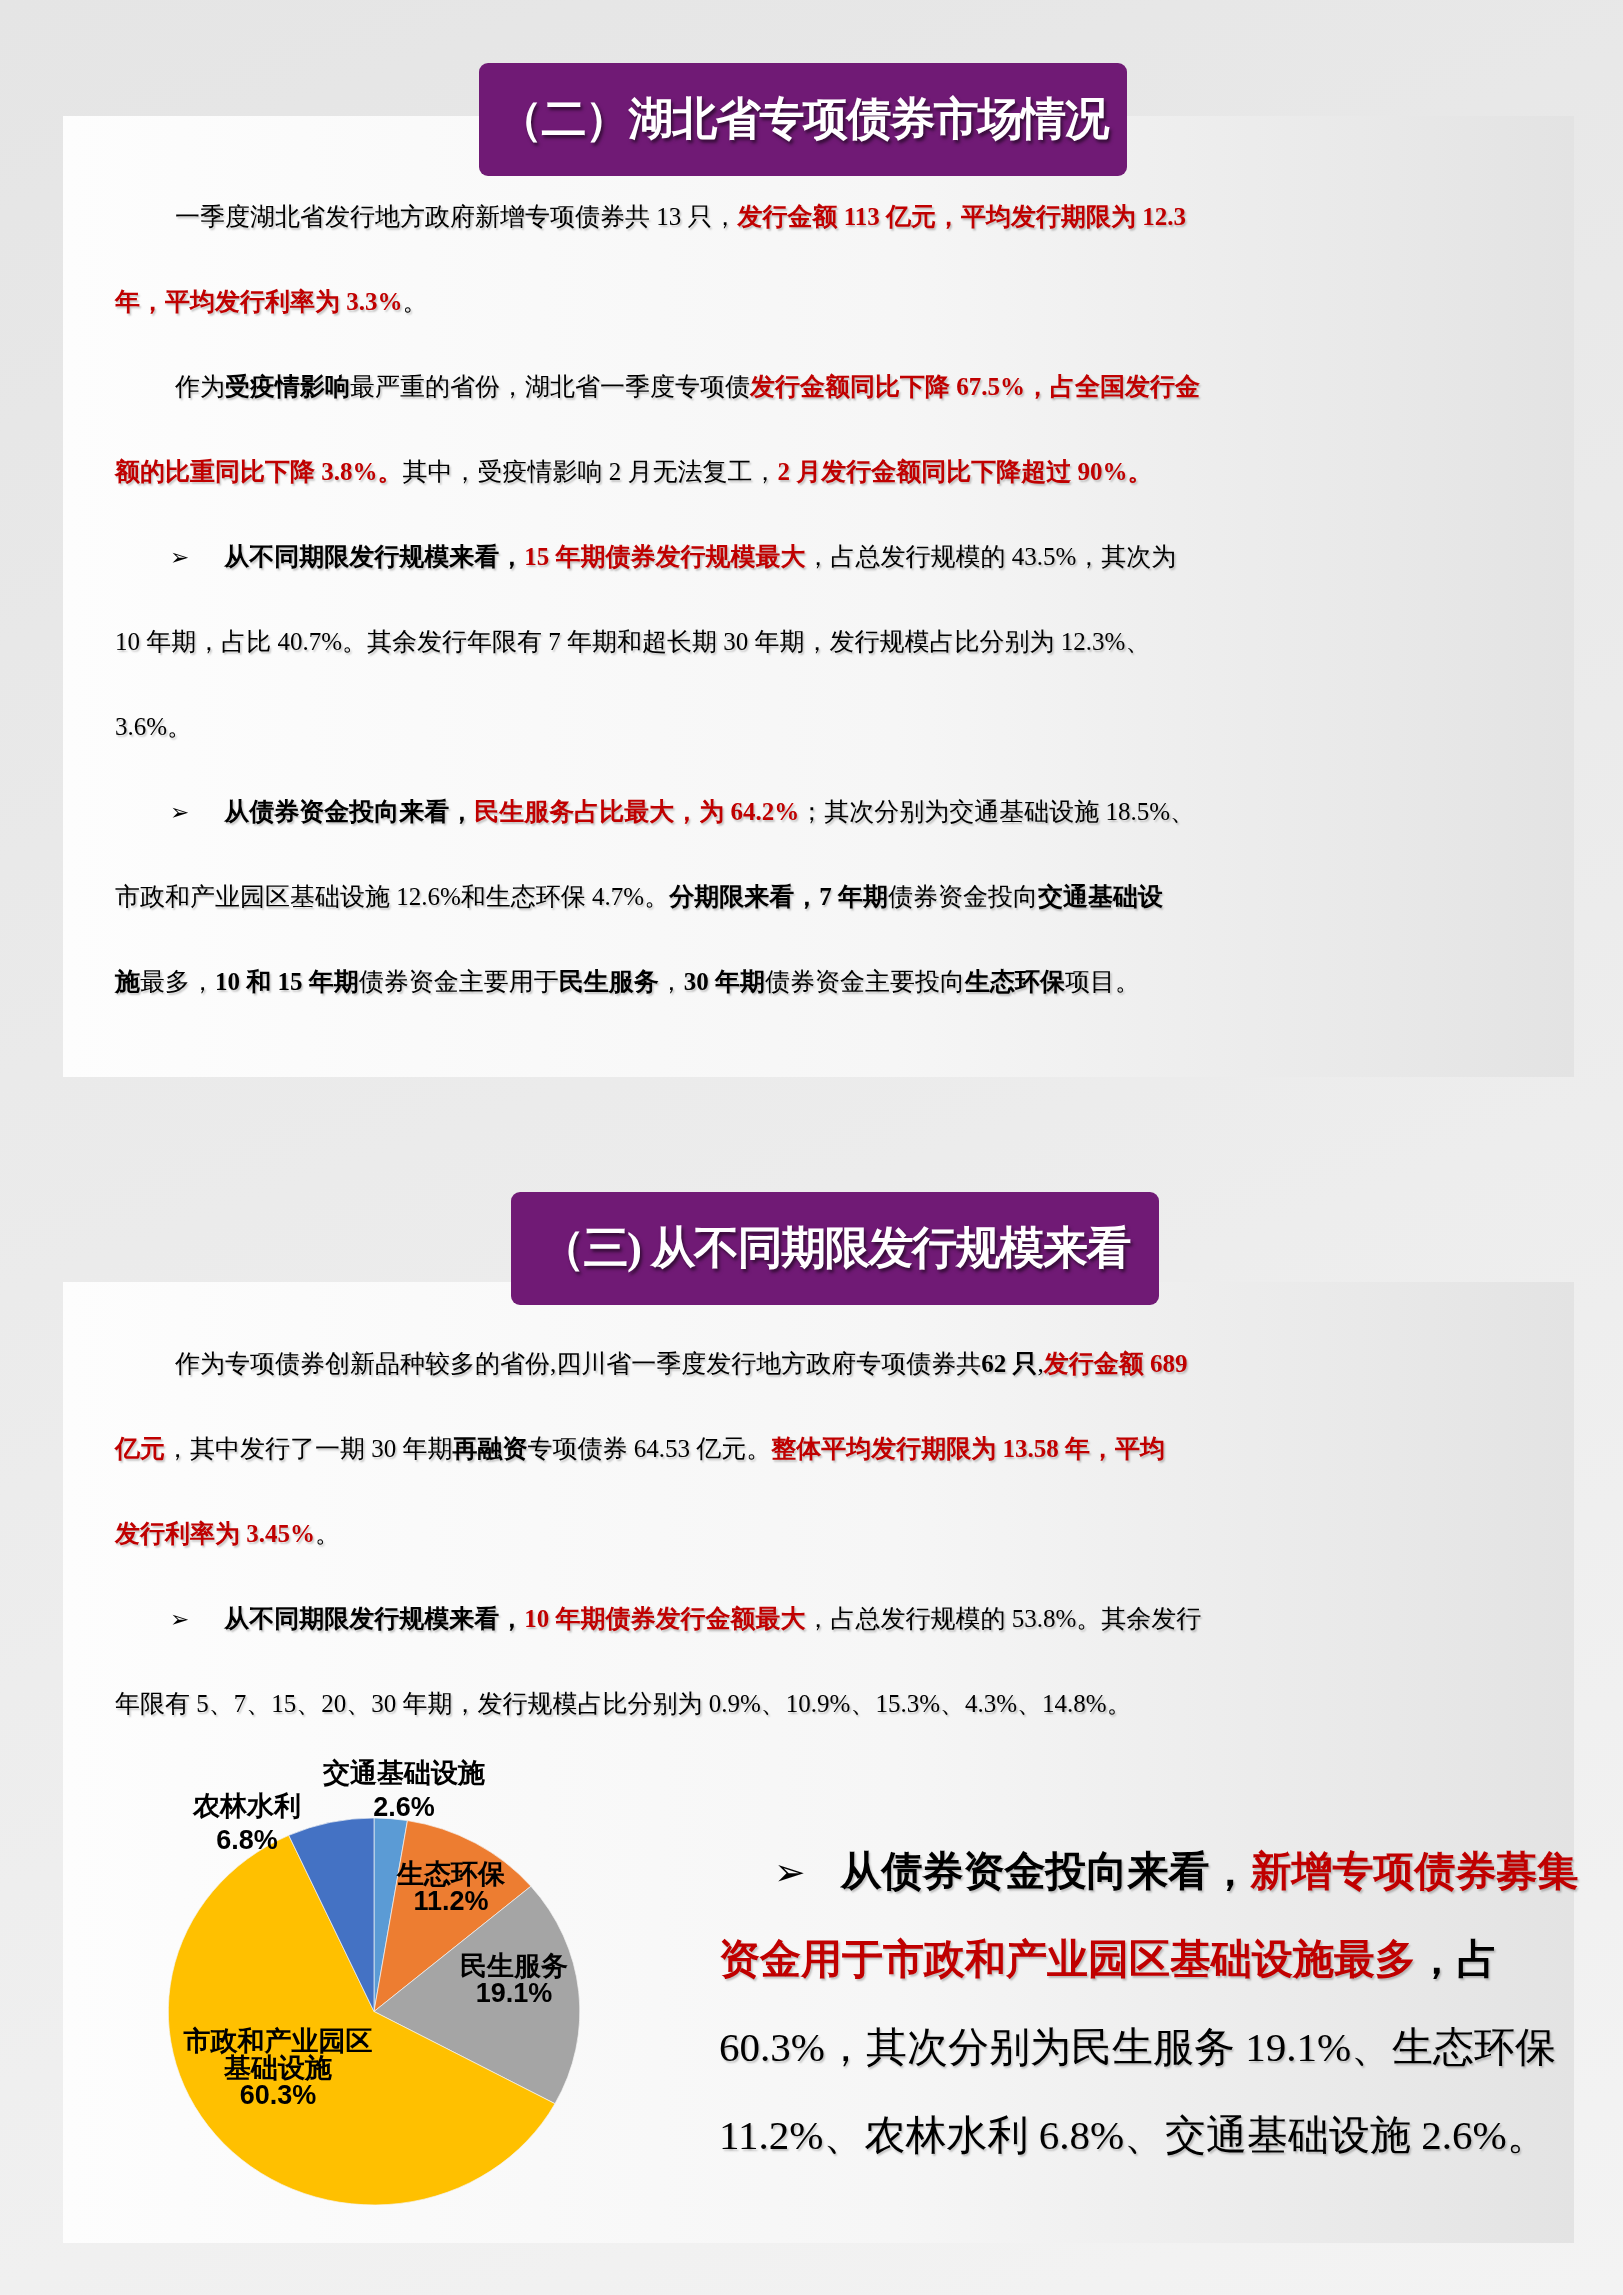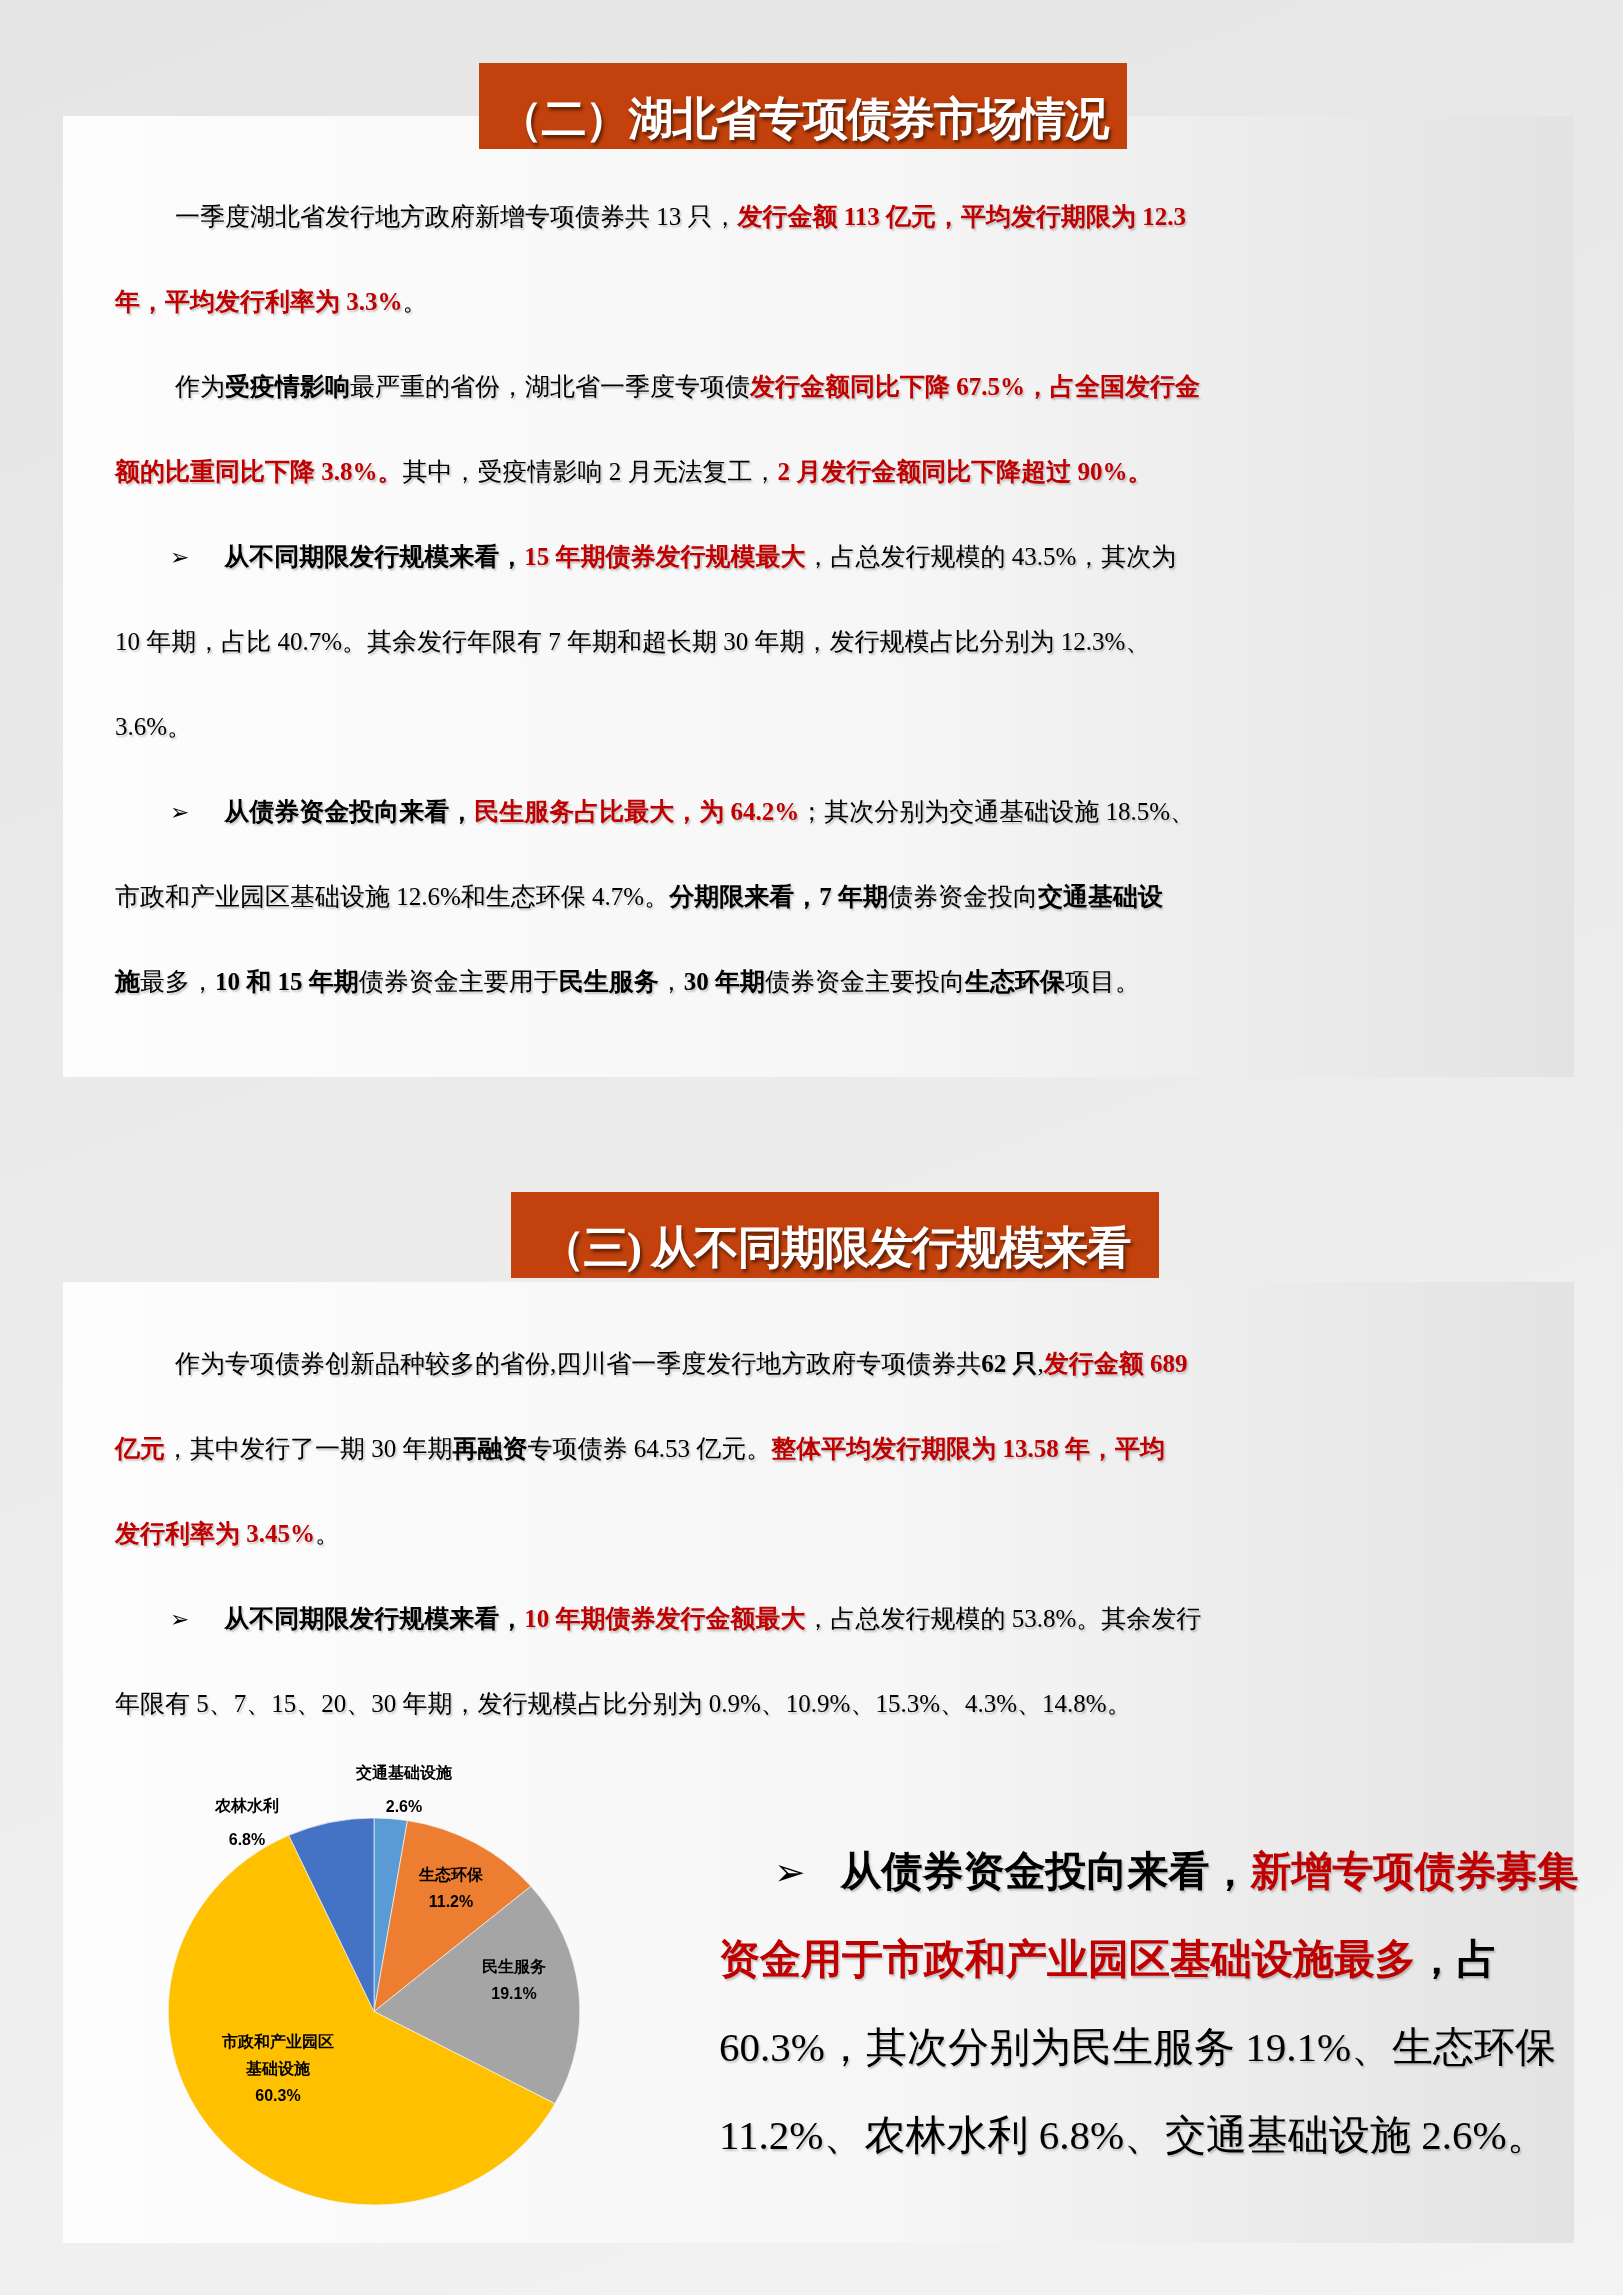--- a/index.html
+++ b/index.html
@@ -10,25 +10,26 @@
     color:#000;
   }
   #page{position:absolute;inset:0;}
   .panel{
     position:absolute;left:63px;width:1511px;
     background:linear-gradient(90deg,#FDFDFD 0%,#F6F6F6 55%,#E3E3E3 100%);
   }
   #panel-hubei{top:116px;height:961px;}
   #panel-sichuan{top:1282px;height:961px;}
   .banner{
-    position:absolute;height:86px;width:648px;
-    background:#c2410c;color:#FFFFFF;
+    position:absolute;height:113px;width:648px;
+    background:#701a75;color:#FFFFFF;
     font-weight:bold;font-size:45px;letter-spacing:-1.4px;
     line-height:113px;text-align:center;white-space:nowrap;
     text-shadow:2px 2.7px 3.4px rgba(0,0,0,0.55);
+    border-radius:9px;
   }
   #banner-hubei{left:479px;top:63px;}
   #banner-sichuan{left:511px;top:1192px;}
   .textblock{position:absolute;font-size:25px;}
   #hubei-text{left:115px;top:174px;width:1432px;}
   #sichuan-text{left:115px;top:1321px;width:1432px;}
   #sichuan-right-text{left:719px;top:1827px;width:839px;font-size:41px;}
   .tline{
     height:85px;line-height:85px;white-space:nowrap;
     text-shadow:1.4px 2px 2px rgba(0,0,0,0.22);
@@ -39,21 +40,21 @@
   .seg-b{font-weight:bold;}
   .seg-r{color:#C00000;font-weight:bold;}
   .seg-a{
     font-weight:bold;margin-right:35px;font-size:0.92em;
     font-family:"DejaVu Sans","Liberation Sans",sans-serif;
     text-shadow:none;
   }
   #pie-chart{position:absolute;left:168px;top:1818px;width:412px;height:387px;}
   .pie-label{
     position:absolute;transform:translateX(-50%);
-    text-align:center;font-weight:bold;font-size:16px;line-height:27px;
+    text-align:center;font-weight:bold;font-size:27px;line-height:27px;
     font-family:"Liberation Sans","DejaVu Sans",sans-serif;
     white-space:nowrap;color:#000;
   }
   .pie-label.out{line-height:34px;}
 </style>
 </head>
 <body>
 
 <div id="page">
 

